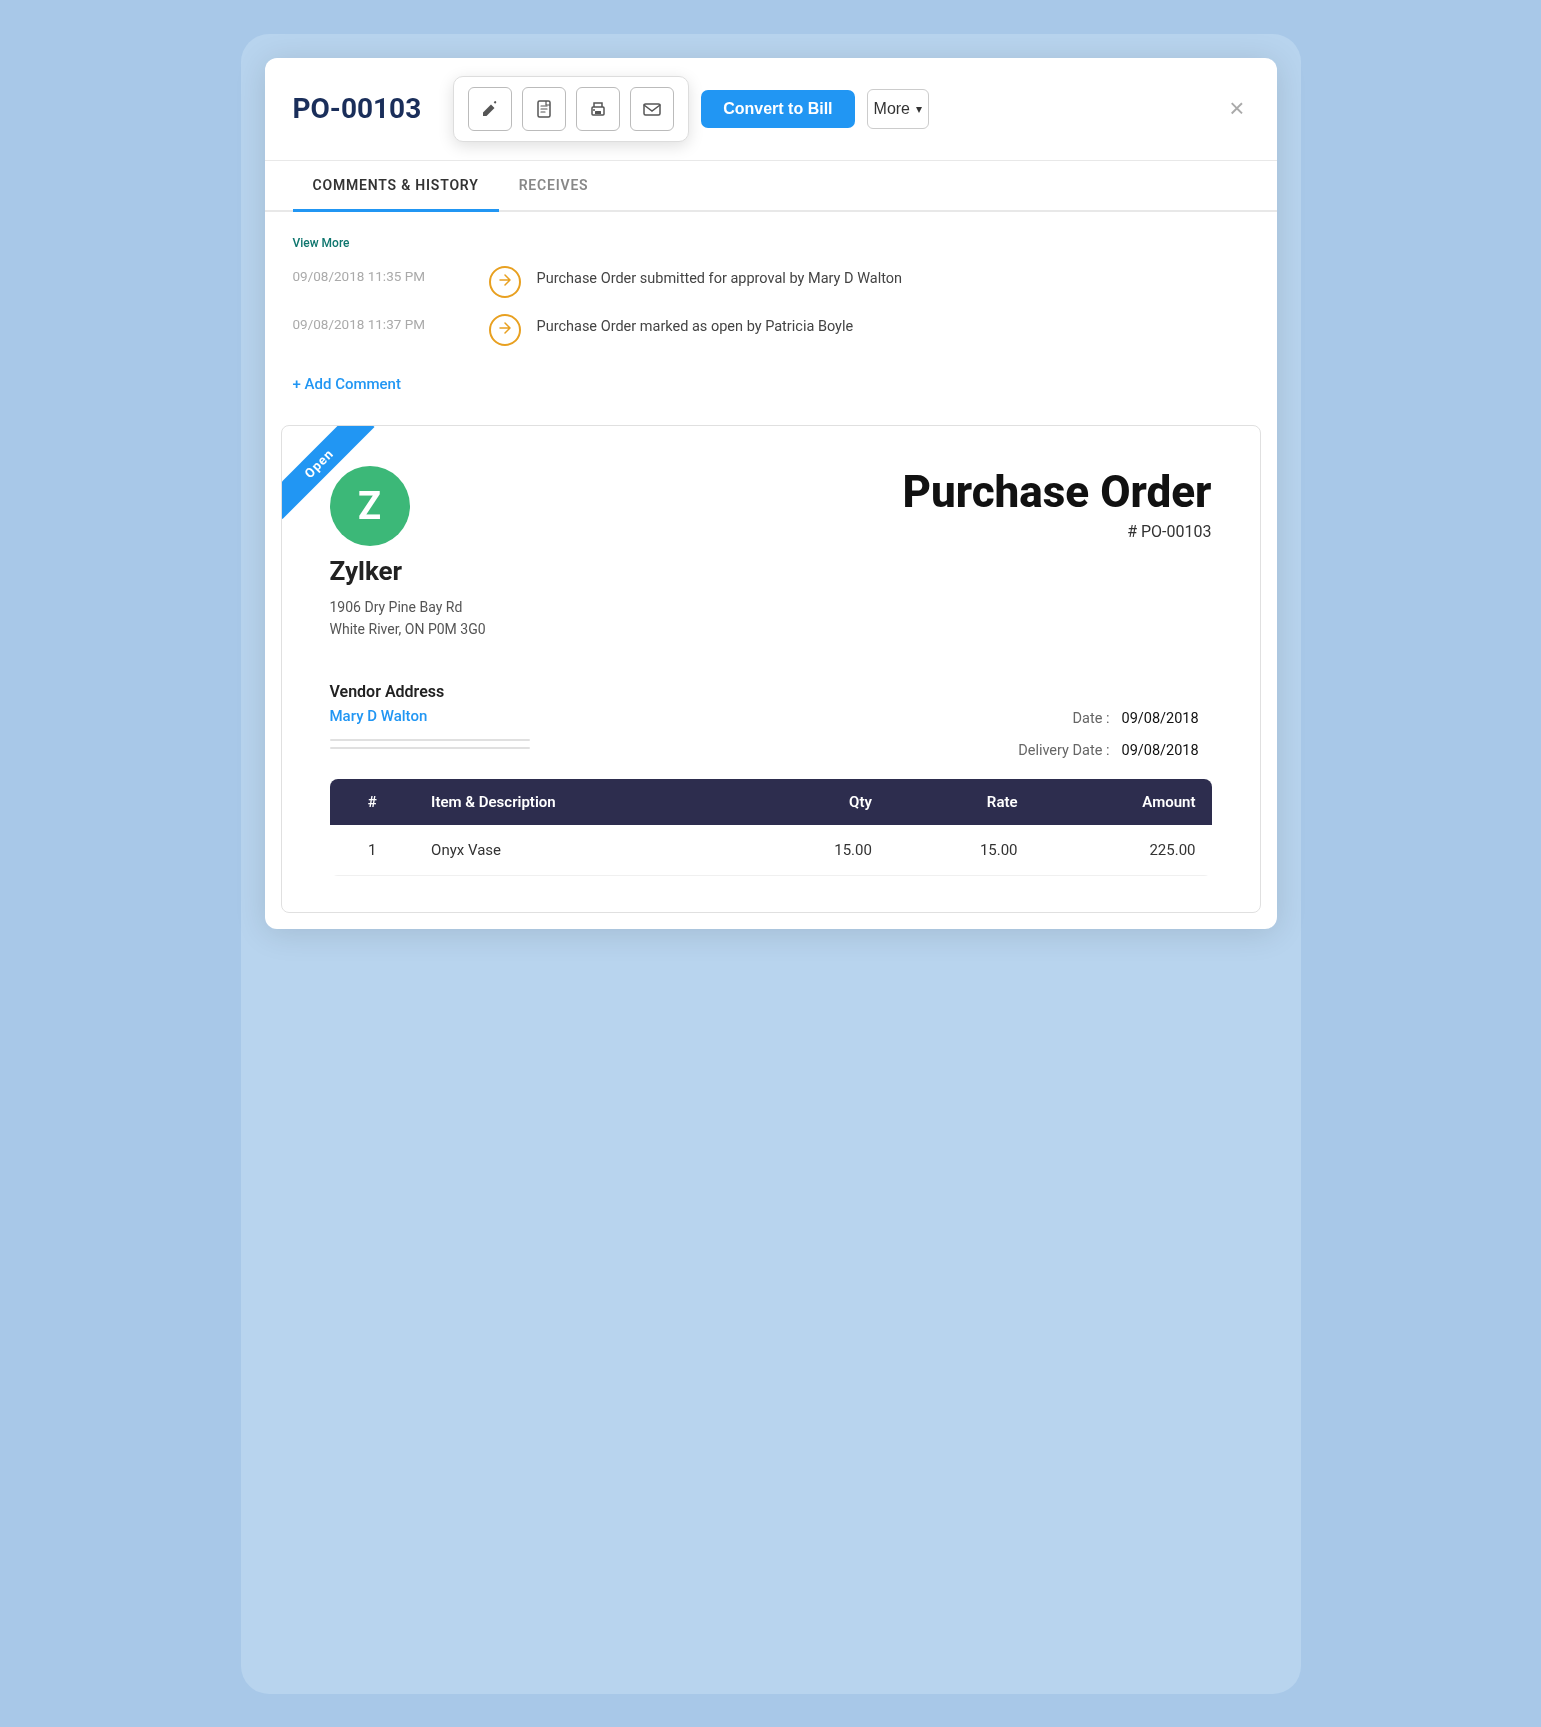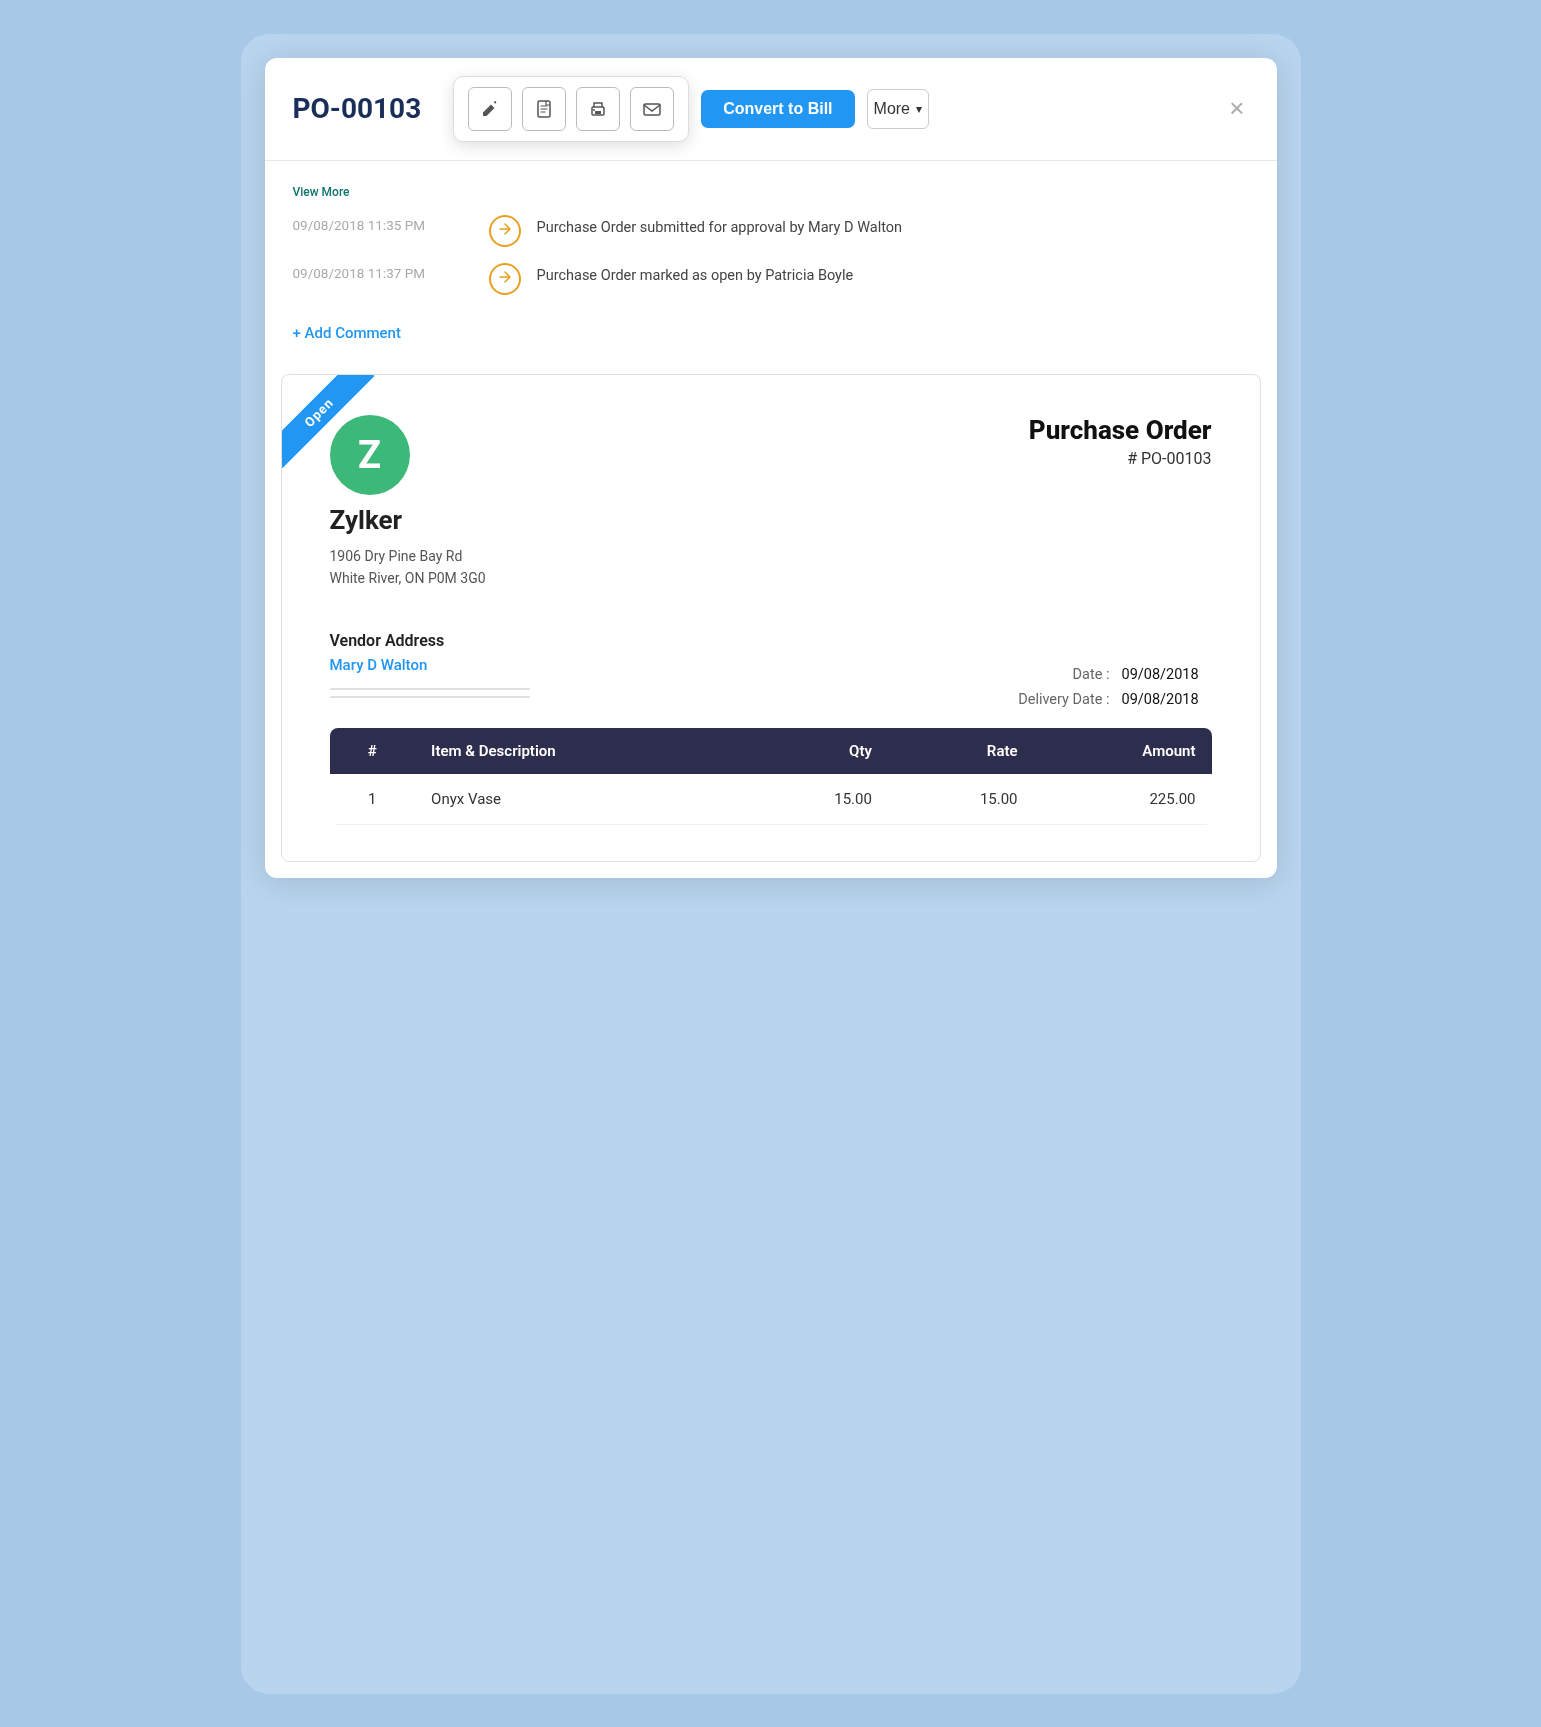--- a/index.html
+++ b/index.html
@@ -244,21 +244,21 @@
     }
     .vendor-addr {
       font-size: 14px;
       color: #555;
       line-height: 1.6;
     }
     .po-title-block {
       text-align: right;
     }
     .po-title-block h1 {
-      font-size: 26px;
+      font-size: 44px;
       font-weight: 800;
       color: #111;
     }
     .po-number {
       font-size: 16px;
       color: #333;
       margin-top: 4px;
     }
     .vendor-address-section {
       margin: 18px 0 10px 0;
@@ -283,21 +283,21 @@
     }
     .address-line {
       height: 2px;
       background: #e0e0e0;
       border-radius: 2px;
       width: 200px;
     }
     .po-dates {
       display: flex;
       flex-direction: column;
-      gap: 8px;
+      gap: 15px;
       text-align: right;
       margin-top: 30px;
     }
     .po-date-row {
       display: flex;
       justify-content: flex-end;
       gap: 12px;
       font-size: 14.5px;
       color: #444;
     }
@@ -379,20 +379,24 @@
       </div>
 
       <button class="btn-primary">Convert to Bill</button>
       <button class="btn-more">
         <span>More</span>
         <span class="chevron-icon">▾</span>
       </button>
       <button class="close-btn">×</button>
     </div>
 
+    <div class="tabs">
+      <div class="tab active">COMMENTS &amp; HISTORY</div>
+      <div class="tab">RECEIVES</div>
+    </div>
 
     <div class="comments-section">
       <a class="view-more-link">View More</a>
 
       <div class="history-list">
 
         <div class="history-item">
           <span class="history-timestamp">09/08/2018  11:35 PM</span>
           <div class="history-icon-wrap">
             <span class="history-icon">

